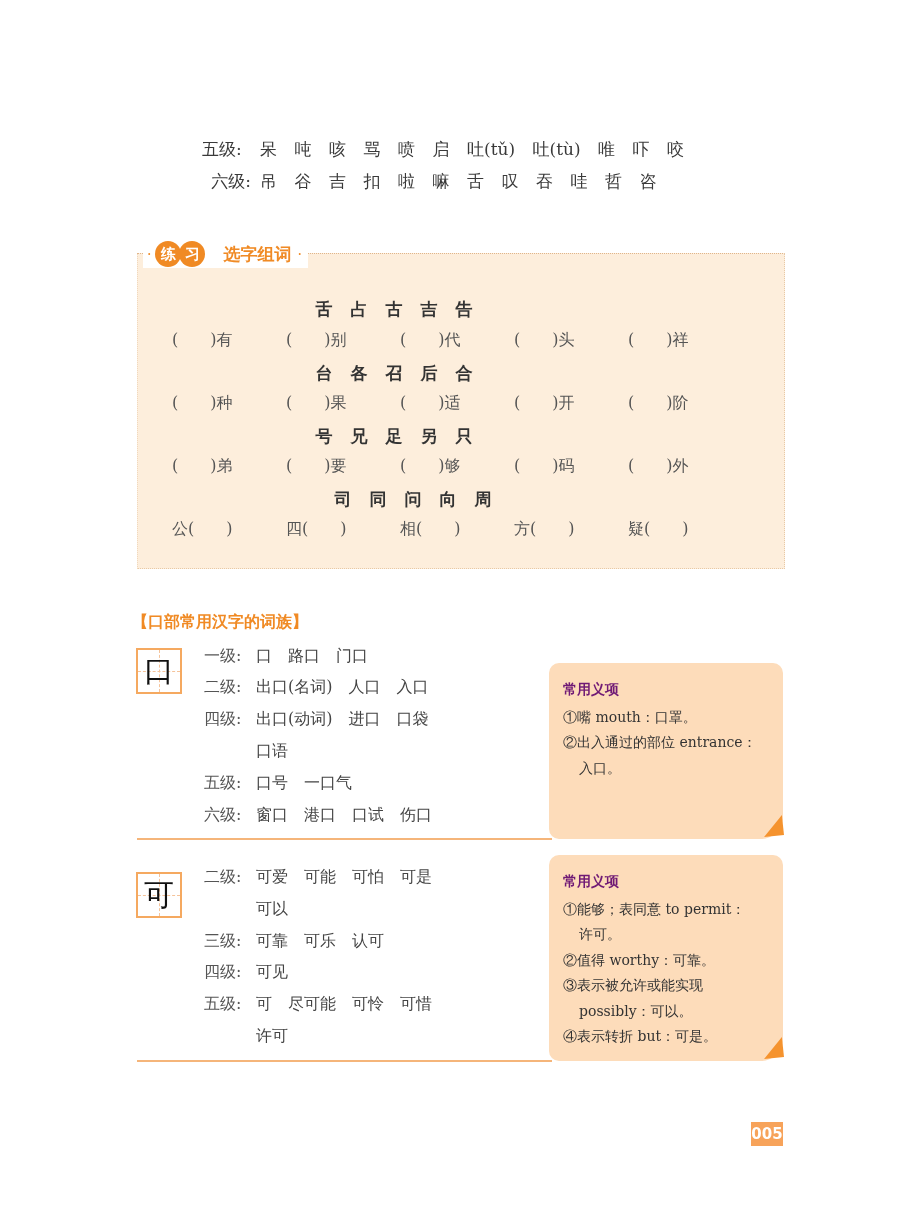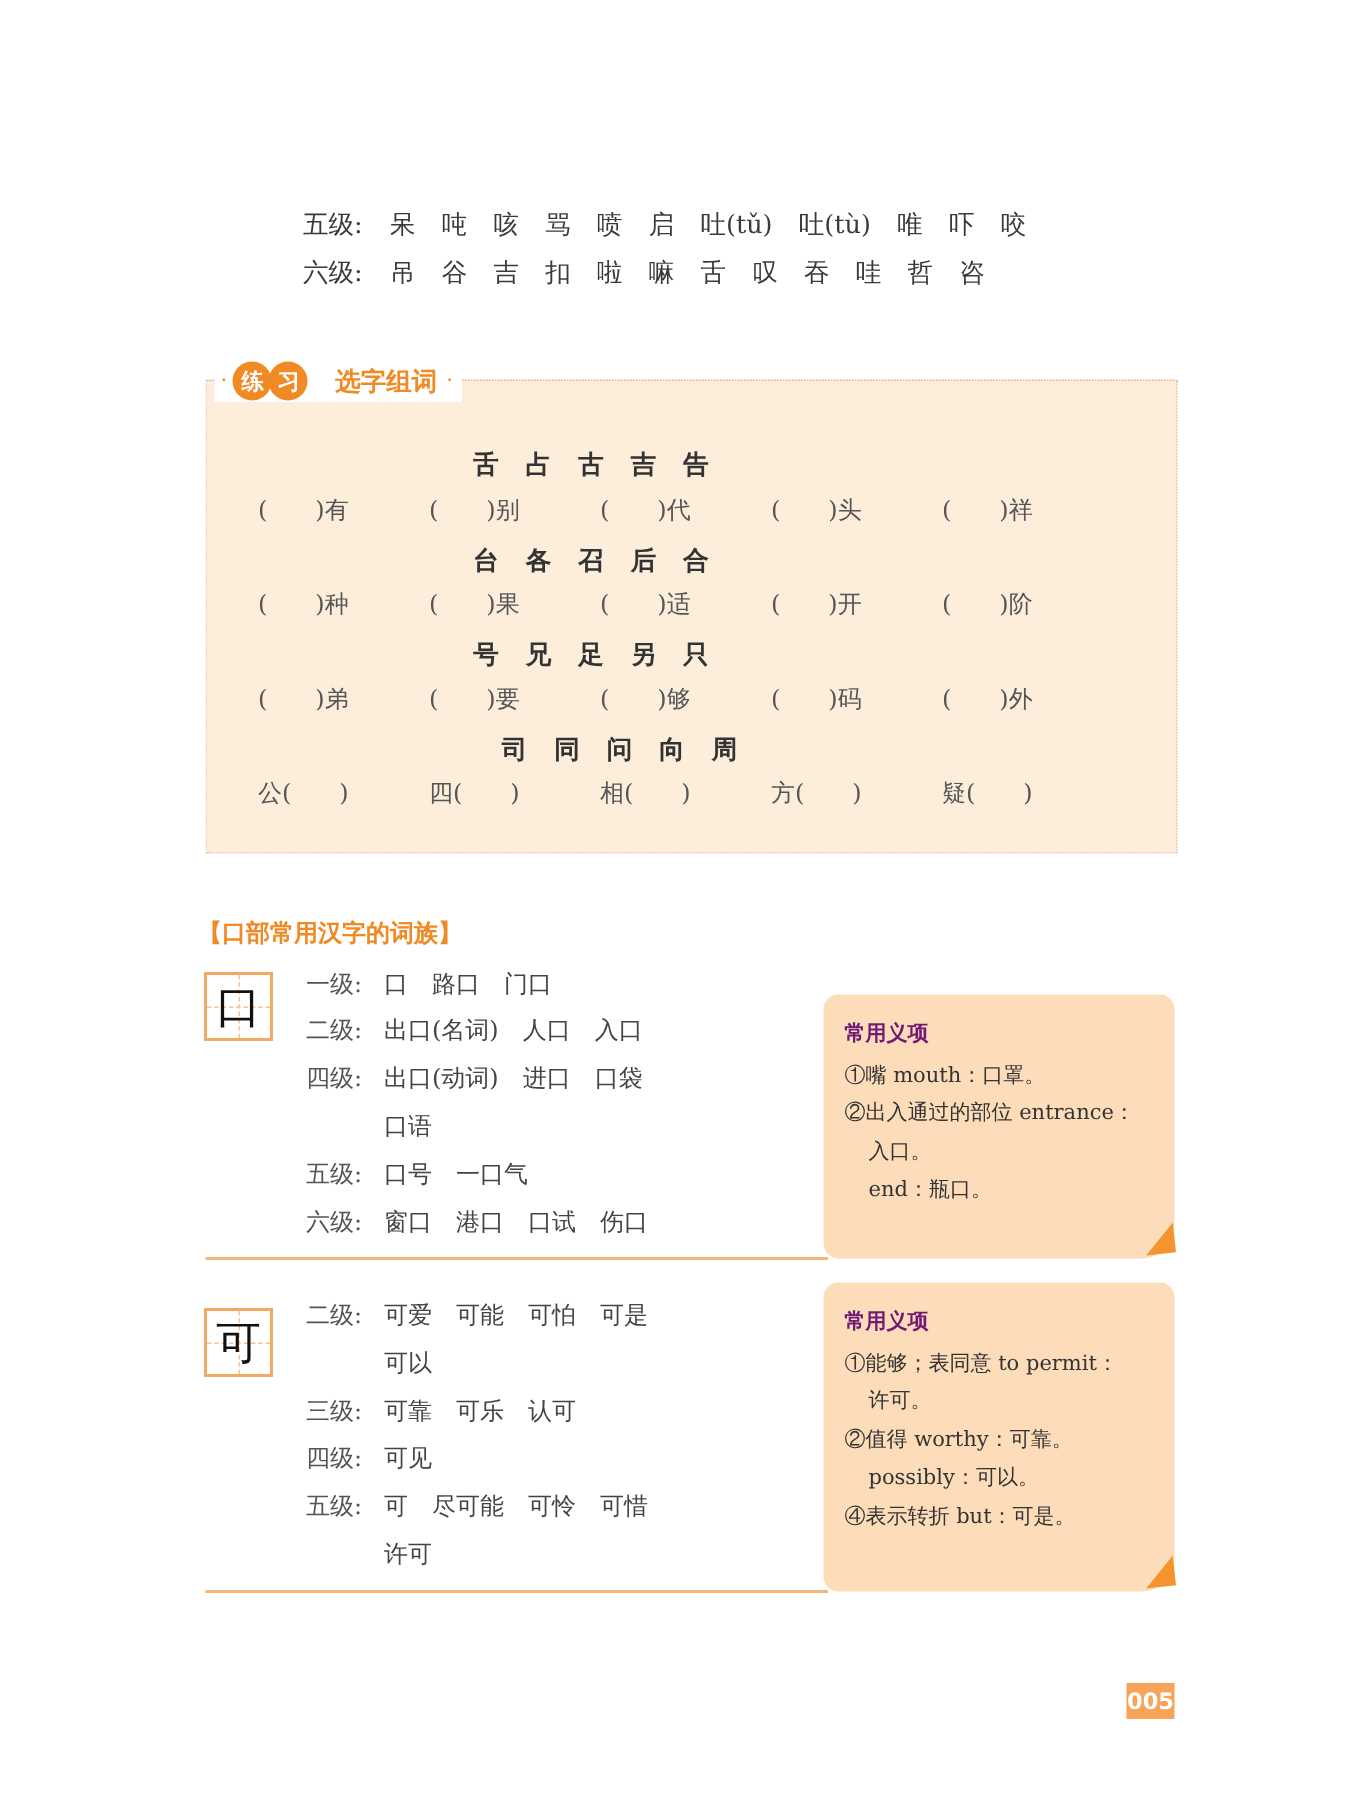--- a/index.html
+++ b/index.html
@@ -66,21 +66,21 @@
     position:absolute; left:751px; top:1122px; width:32px; height:24px; background:#f7a35a; color:#fff;
     font-family:"DejaVu Sans", sans-serif; font-weight:bold; font-size:15px; display:flex; align-items:center; justify-content:center;
   }
 </style>
 </head>
 <body>
 
 <div class="lvl-row" style="top:138px;">
   <span class="lbl">五级:</span><span class="ch">呆</span><span class="ch">吨</span><span class="ch">咳</span><span class="ch">骂</span><span class="ch">喷</span><span class="ch">启</span><span class="ch">吐(tǔ)</span><span class="ch">吐(tù)</span><span class="ch">唯</span><span class="ch">吓</span><span class="ch">咬</span>
 </div>
-<div class="lvl-row" style="top:170px;">
+<div class="lvl-row" style="top:170px;text-align:center;">
   <span class="lbl">六级:</span><span class="ch">吊</span><span class="ch">谷</span><span class="ch">吉</span><span class="ch">扣</span><span class="ch">啦</span><span class="ch">嘛</span><span class="ch">舌</span><span class="ch">叹</span><span class="ch">吞</span><span class="ch">哇</span><span class="ch">哲</span><span class="ch">咨</span>
 </div>
 
 <div class="ex-box"></div>
 <div class="ex-topline"></div>
 <div class="ex-header">
   <span class="ex-dot" style="margin:0 4px 0 0;">·</span>
   <div class="ex-badge">
     <span>练</span>
     <span>习</span>
@@ -130,21 +130,20 @@
 <div class="wf-line" style="left:204px; top:741px;"><span class="lv"></span><span>口语</span></div>
 <div class="wf-line" style="left:204px; top:773px;"><span class="lv">五级:</span><span>口号　一口气</span></div>
 <div class="wf-line" style="left:204px; top:805px;"><span class="lv">六级:</span><span>窗口　港口　口试　伤口</span></div>
 <div class="divider" style="top:838px;"></div>
 
 <div class="note" style="top:663px; height:176px;">
   <div class="nt">常用义项</div>
   <div class="ln">①嘴 mouth：口罩。</div>
   <div class="ln">②出入通过的部位 entrance：</div>
   <div class="ln ind">入口。</div>
-  <div class="ln ind">end：瓶口。</div>
 </div>
 <div class="curl" style="left:763px; top:816px;"></div>
 
 <div class="char-box" style="left:136px; top:872px;">
   <span class="gh"></span>
     <span class="gv"></span>
   <span class="glyph">可</span>
 </div>
 <div class="wf-line" style="left:204px; top:867px;"><span class="lv">二级:</span><span>可爱　可能　可怕　可是</span></div>
 <div class="wf-line" style="left:204px; top:899px;"><span class="lv"></span><span>可以</span></div>
@@ -152,18 +151,19 @@
 <div class="wf-line" style="left:204px; top:962px;"><span class="lv">四级:</span><span>可见</span></div>
 <div class="wf-line" style="left:204px; top:994px;"><span class="lv">五级:</span><span>可　尽可能　可怜　可惜</span></div>
 <div class="wf-line" style="left:204px; top:1026px;"><span class="lv"></span><span>许可</span></div>
 <div class="divider" style="top:1060px;"></div>
 
 <div class="note" style="top:855px; height:206px;">
   <div class="nt">常用义项</div>
   <div class="ln">①能够；表同意 to permit：</div>
   <div class="ln ind">许可。</div>
   <div class="ln">②值得 worthy：可靠。</div>
+  <div class="ln">③表示被允许或能实现</div>
   <div class="ln ind">possibly：可以。</div>
   <div class="ln">④表示转折 but：可是。</div>
 </div>
 <div class="curl" style="left:763px; top:1038px;"></div>
 
 <div class="page-num">005</div>
 
 </body></html>

